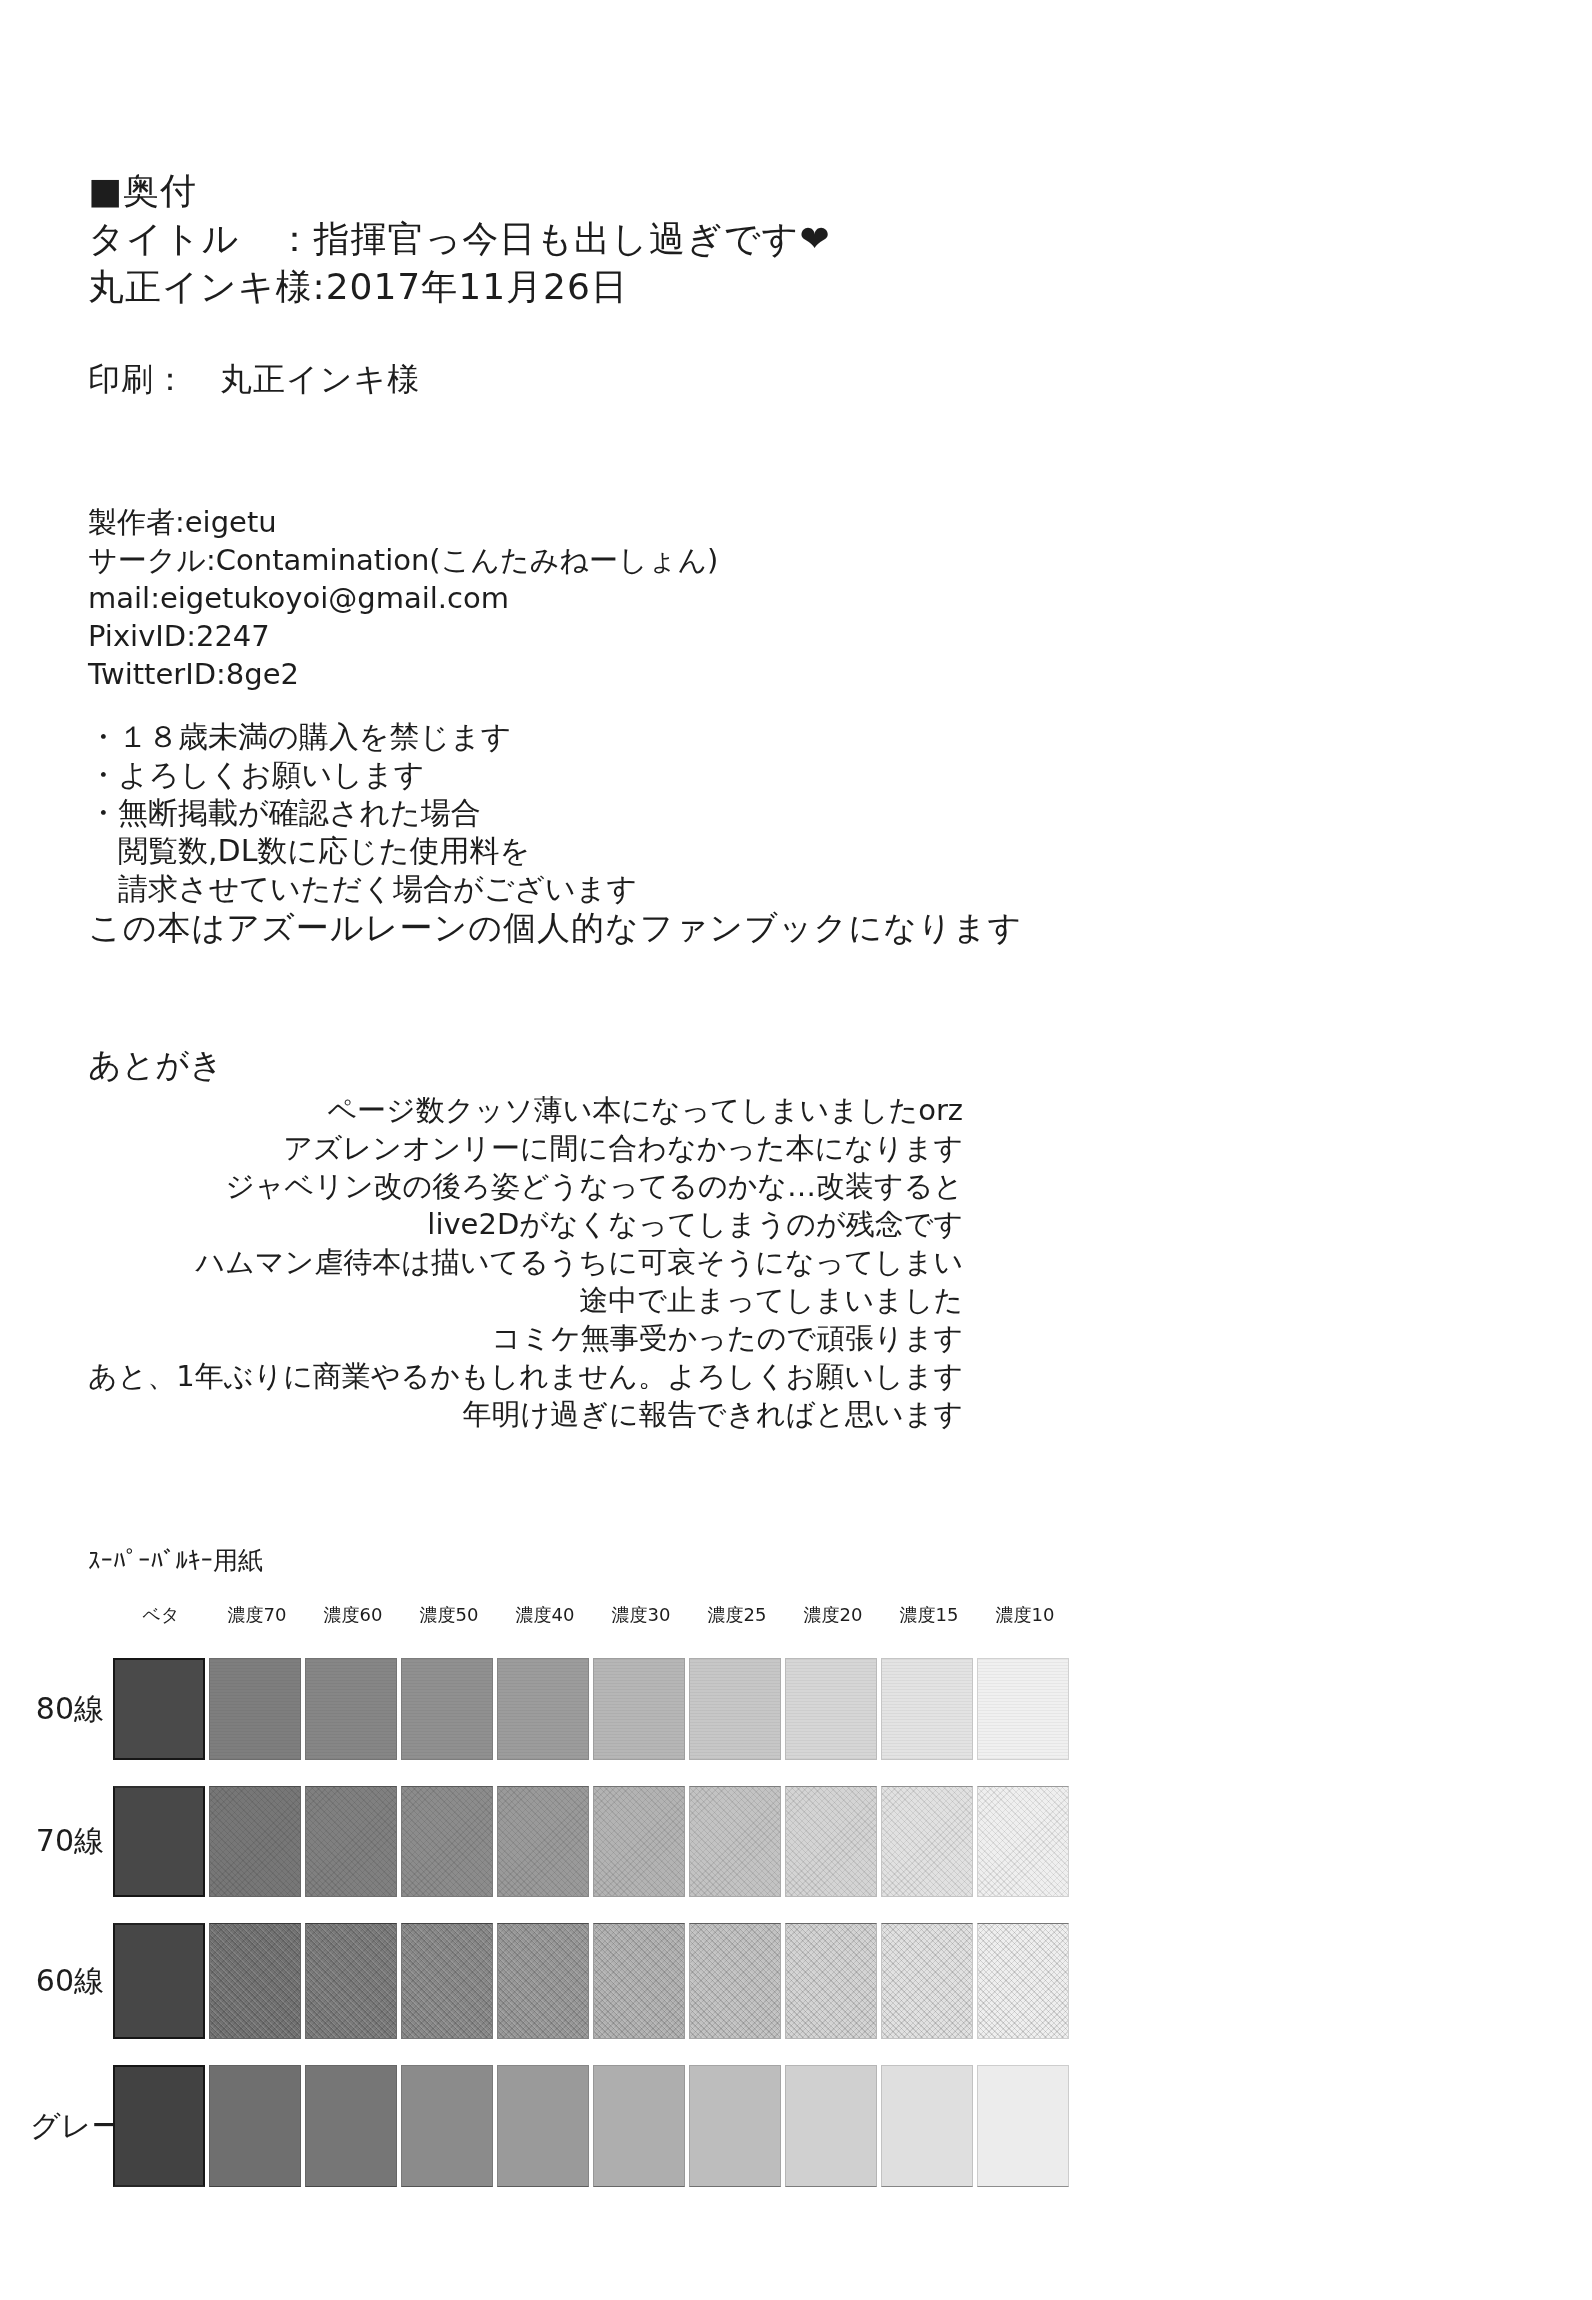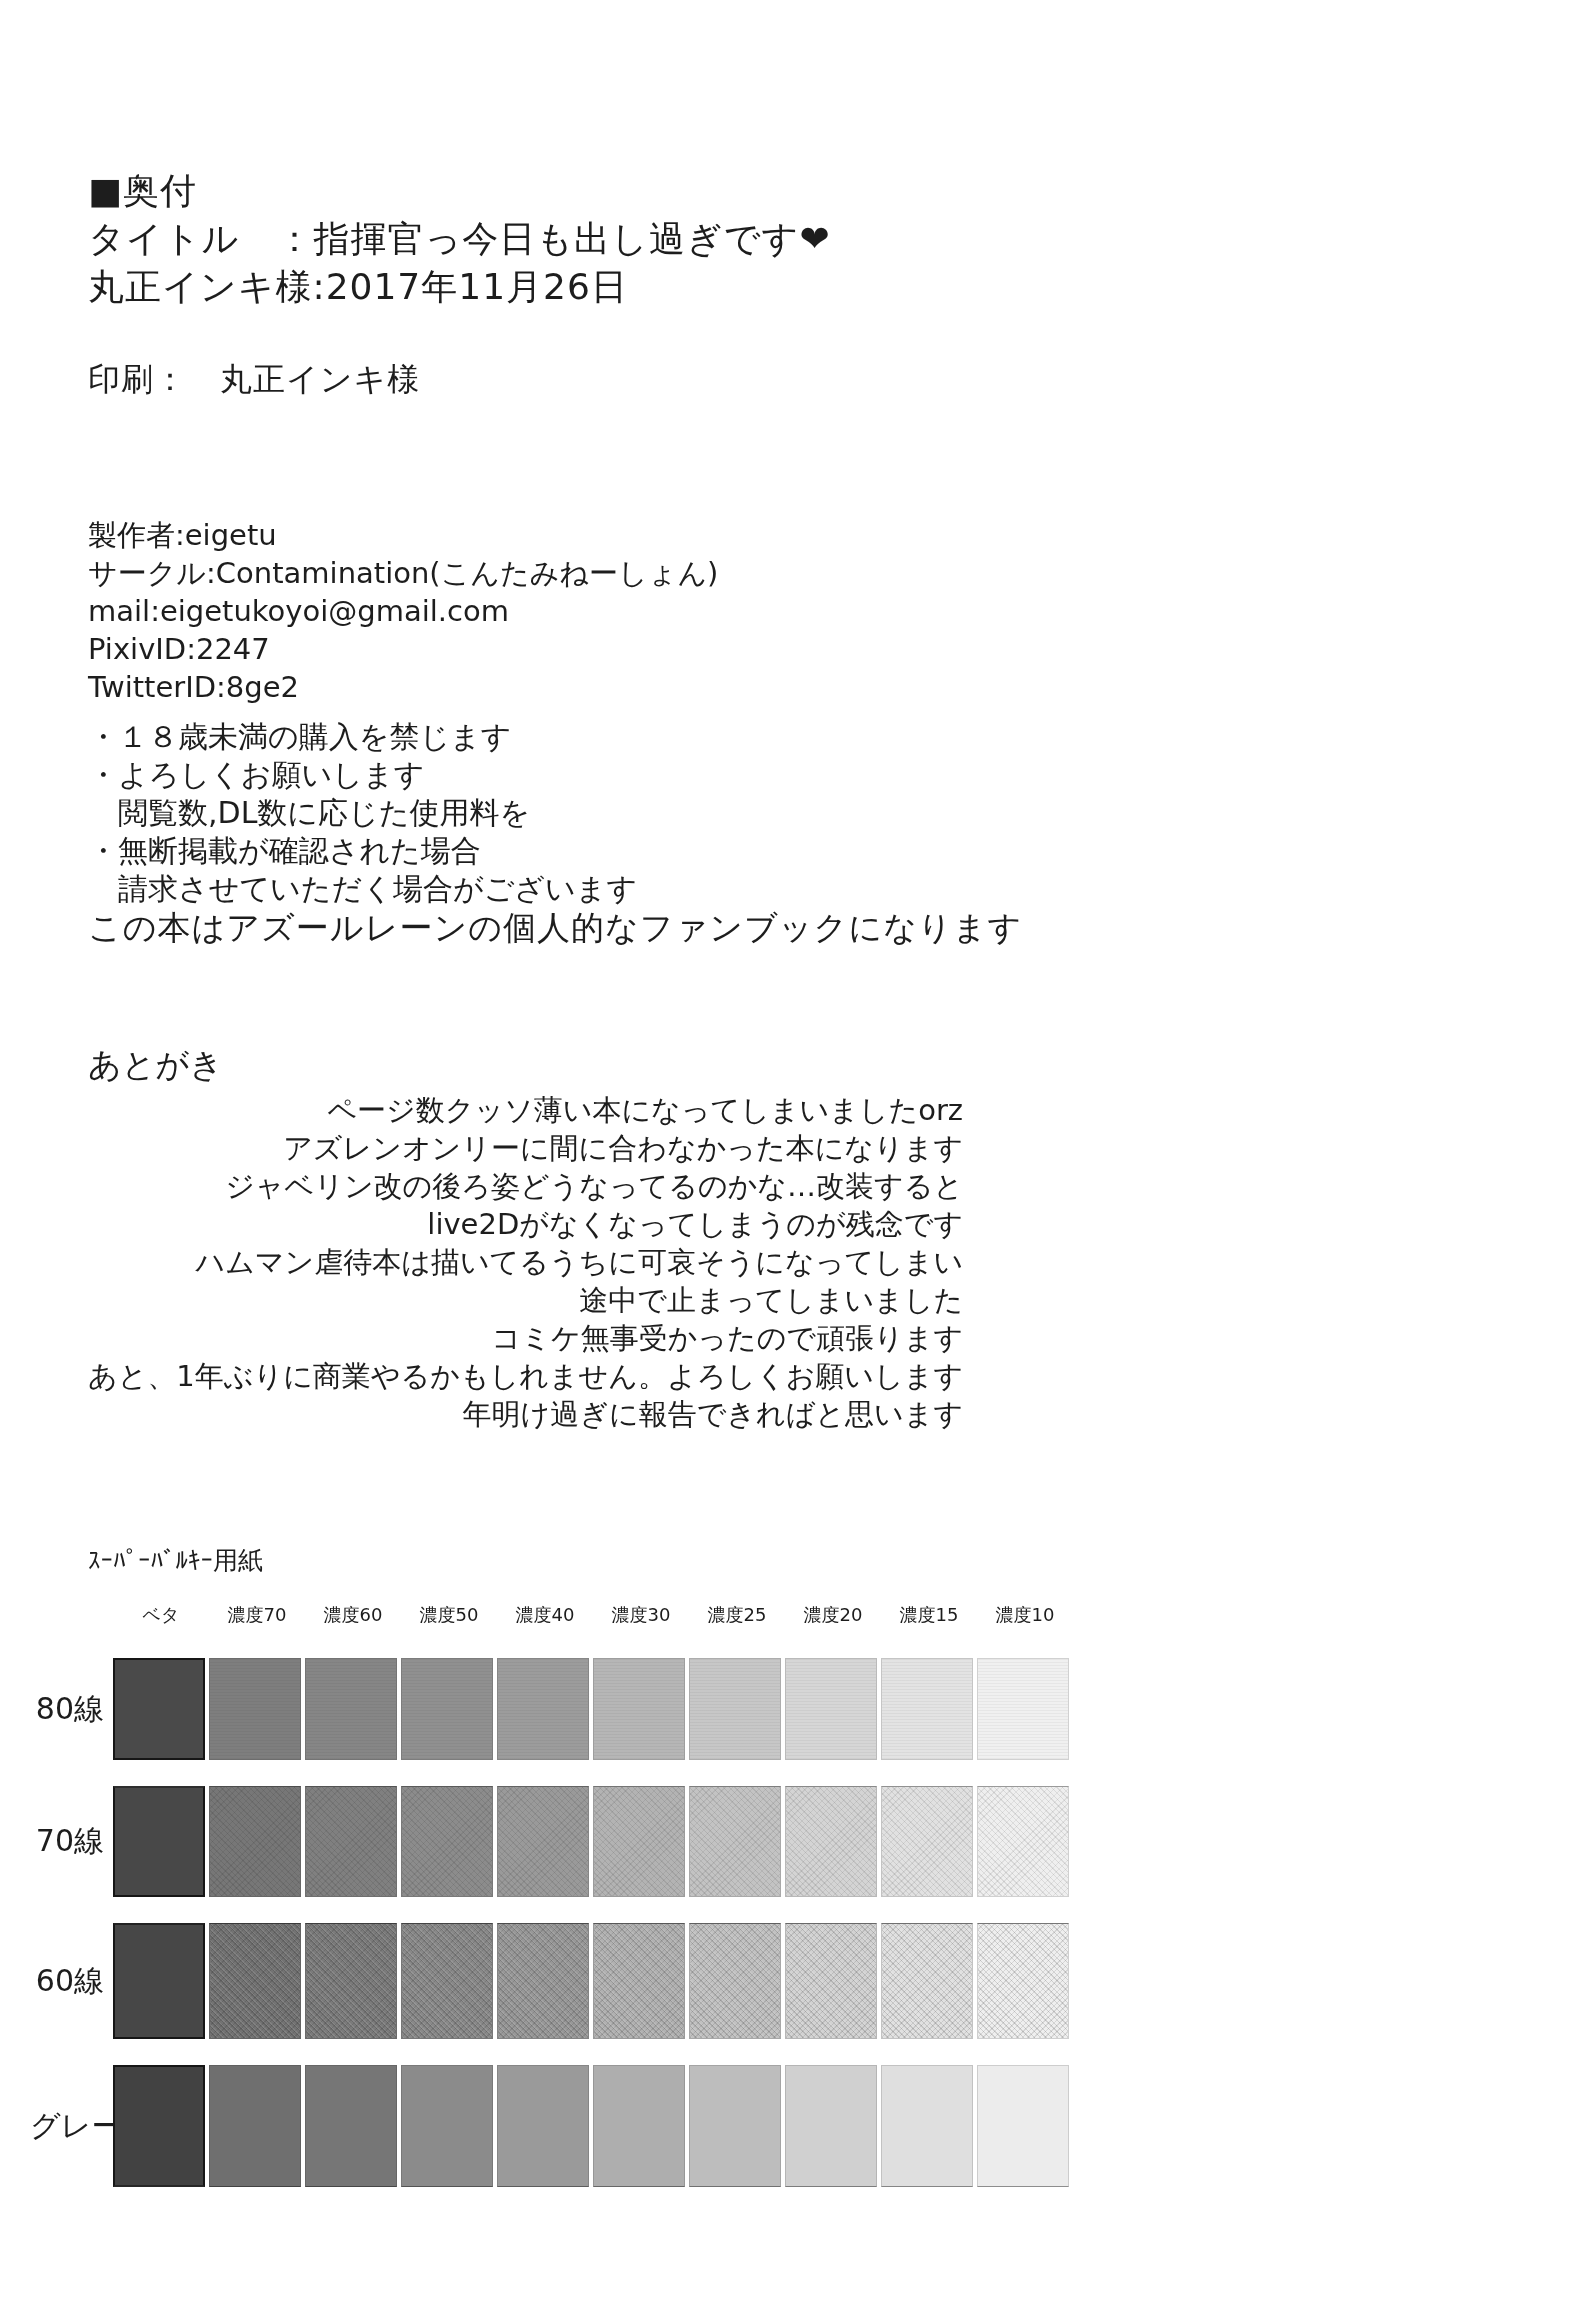--- a/index.html
+++ b/index.html
@@ -7,21 +7,21 @@
     position:relative;
     width:1592px;height:2300px;
     background:#ffffff;
     font-family:"DejaVu Sans","Liberation Sans",sans-serif;
     color:#1d1d1d;
     overflow:hidden;
   }
   .abs{position:absolute;left:88px;}
   .sec-header{top:167px;font-size:36px;line-height:48px;letter-spacing:1px;}
   .sec-print{top:358px;font-size:32px;letter-spacing:1px;}
-  .sec-creator{top:516px;font-size:29px;line-height:38px;}
+  .sec-creator{top:503px;font-size:29px;line-height:38px;}
   .sec-rules{top:718px;font-size:30px;line-height:38px;}
   .sec-fanbook{top:906px;font-size:33px;letter-spacing:1px;}
   .sec-afterword-head{top:1043px;font-size:33px;}
   .sec-afterword{top:1091px;font-size:29px;line-height:38px;text-align:right;}
   .paper-label{top:1532px;font-size:25px;margin-top:12px;}
 
   
   .chart{position:absolute;left:30px;top:1598px;width:1095px;}
   .chart-grid-row{display:grid;grid-template-columns:83px repeat(10,96px);align-items:center;}
   .chart-header .col-label{
@@ -83,22 +83,22 @@
     <div>製作者:eigetu</div>
     <div>サークル:Contamination(こんたみねーしょん)</div>
     <div>mail:eigetukoyoi@gmail.com</div>
     <div>PixivID:2247</div>
     <div>TwitterID:8ge2</div>
   </div>
 
   <div class="abs sec-rules">
     <div>・１８歳未満の購入を禁じます</div>
     <div>・よろしくお願いします</div>
+    <div>・無断掲載が確認された場合</div>
     <div>　閲覧数,DL数に応じた使用料を</div>
-    <div>・無断掲載が確認された場合</div>
     <div>　請求させていただく場合がございます</div>
   </div>
 
   <div class="abs sec-fanbook">この本はアズールレーンの個人的なファンブックになります</div>
 
   <div class="abs sec-afterword-head">あとがき</div>
 
   <div class="abs sec-afterword">
     <div>ページ数クッソ薄い本になってしまいましたorz</div>
     <div>アズレンオンリーに間に合わなかった本になります</div>

